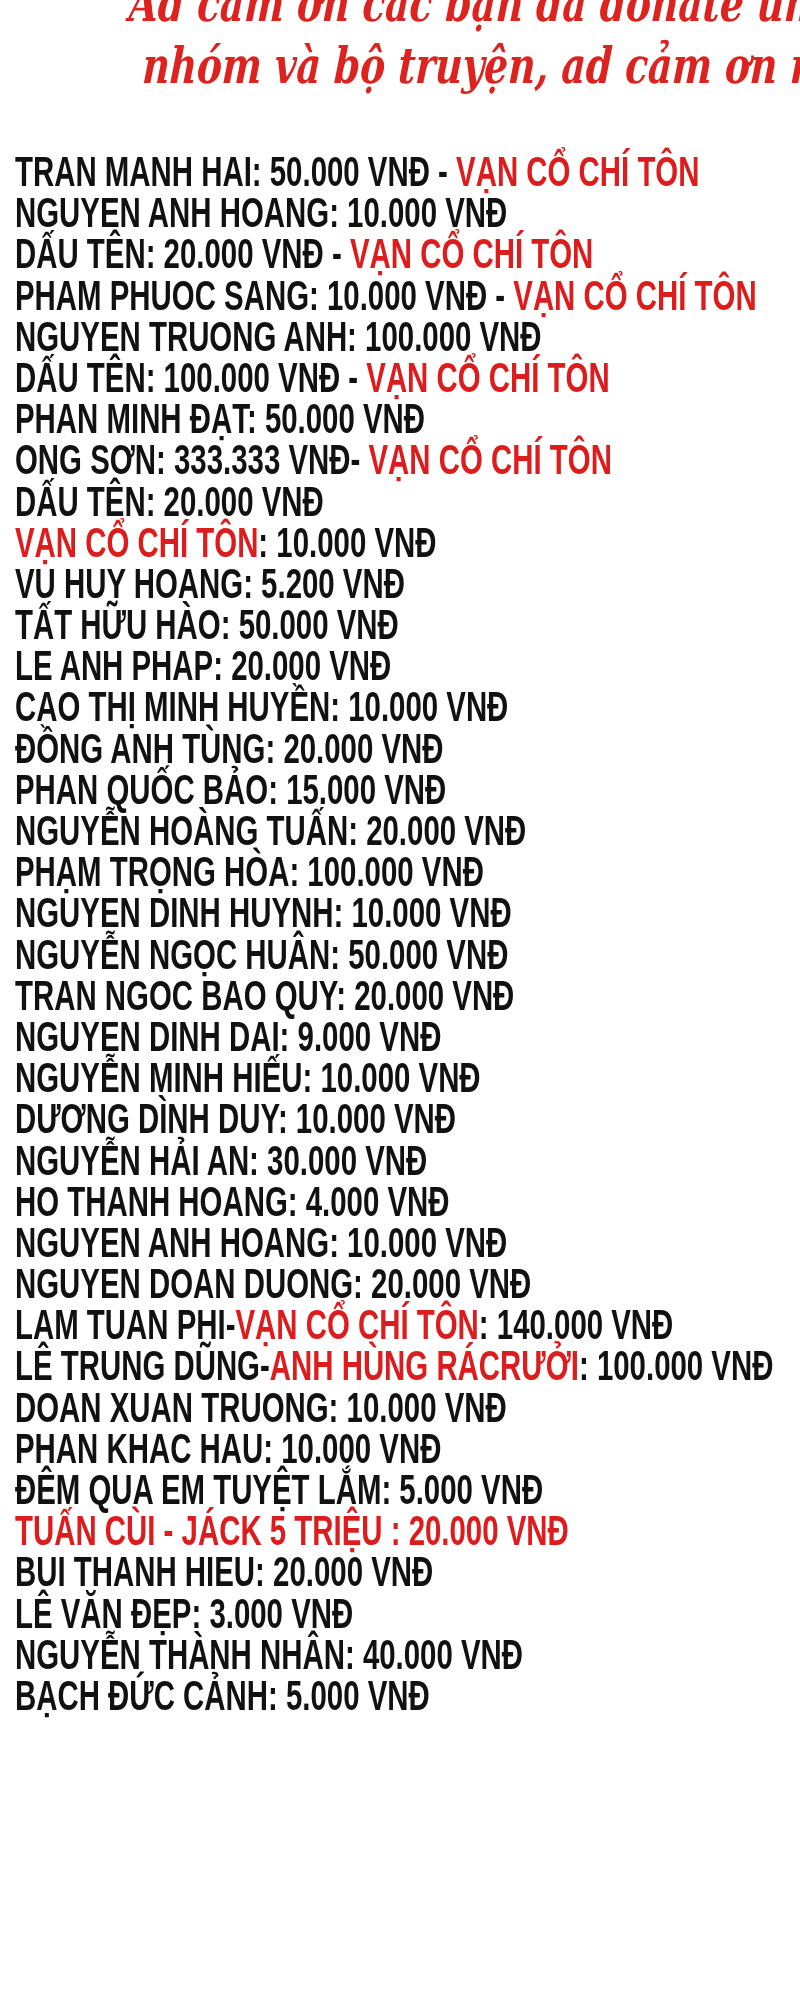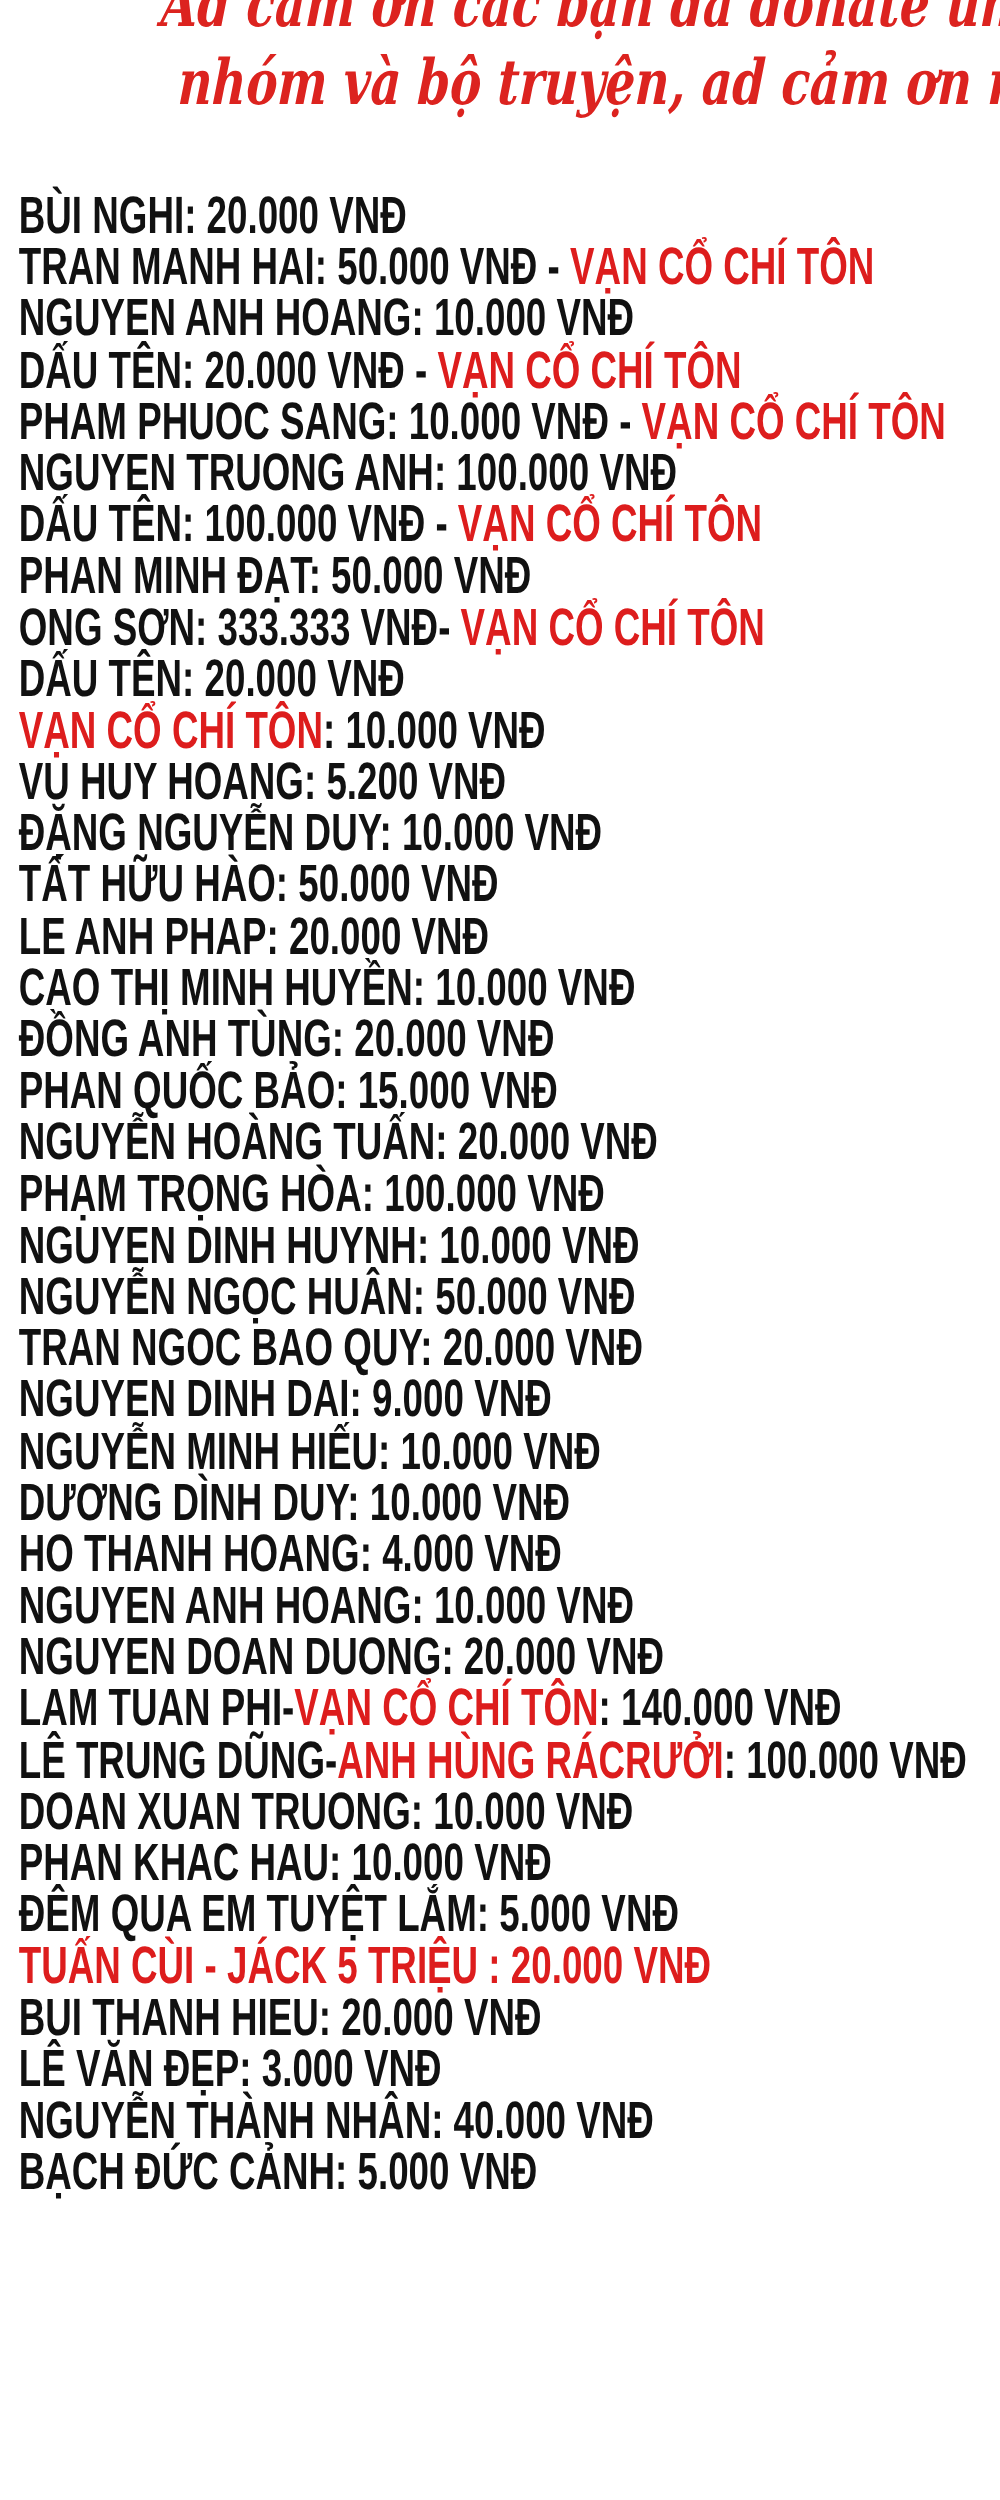--- a/index.html
+++ b/index.html
@@ -77,46 +77,45 @@
   <div class="header">
     <div class="header-line">
       <span class="hl-inner">Ad cảm ơn các bạn đã donate ủng hộ</span>
     </div>
     <div class="header-line">
       <span class="hl-inner">nhóm và bộ truyện, ad cảm ơn rất nhiều:</span>
     </div>
   </div>
 
   <div class="list" id="donation-list">
-      <div class="line"><span class="line-inner"><span class="seg k">BÙI NGHI: 20.000 VNĐ</span></span></div>
       <div class="line"><span class="line-inner"><span class="seg k">TRAN MANH HAI: 50.000 VNĐ - </span><span class="seg r">VẠN CỔ CHÍ TÔN</span></span></div>
       <div class="line"><span class="line-inner"><span class="seg k">NGUYEN ANH HOANG: 10.000 VNĐ</span></span></div>
       <div class="line"><span class="line-inner"><span class="seg k">DẤU TÊN: 20.000 VNĐ - </span><span class="seg r">VẠN CỔ CHÍ TÔN</span></span></div>
       <div class="line"><span class="line-inner"><span class="seg k">PHAM PHUOC SANG: 10.000 VNĐ - </span><span class="seg r">VẠN CỔ CHÍ TÔN</span></span></div>
       <div class="line"><span class="line-inner"><span class="seg k">NGUYEN TRUONG ANH: 100.000 VNĐ</span></span></div>
       <div class="line"><span class="line-inner"><span class="seg k">DẤU TÊN: 100.000 VNĐ - </span><span class="seg r">VẠN CỔ CHÍ TÔN</span></span></div>
       <div class="line"><span class="line-inner"><span class="seg k">PHAN MINH ĐẠT: 50.000 VNĐ</span></span></div>
       <div class="line"><span class="line-inner"><span class="seg k">ONG SƠN: 333.333 VNĐ- </span><span class="seg r">VẠN CỔ CHÍ TÔN</span></span></div>
       <div class="line"><span class="line-inner"><span class="seg k">DẤU TÊN: 20.000 VNĐ</span></span></div>
       <div class="line"><span class="line-inner"><span class="seg r">VẠN CỔ CHÍ TÔN</span><span class="seg k">: 10.000 VNĐ</span></span></div>
       <div class="line"><span class="line-inner"><span class="seg k">VU HUY HOANG: 5.200 VNĐ</span></span></div>
-      <div class="line"><span class="line-inner"><span class="seg k">ĐẶNG NGUYỄN DUY: 10.000 VNĐ</span></span></div>
       <div class="line"><span class="line-inner"><span class="seg k">TẤT HỮU HÀO: 50.000 VNĐ</span></span></div>
       <div class="line"><span class="line-inner"><span class="seg k">LE ANH PHAP: 20.000 VNĐ</span></span></div>
       <div class="line"><span class="line-inner"><span class="seg k">CAO THỊ MINH HUYỀN: 10.000 VNĐ</span></span></div>
       <div class="line"><span class="line-inner"><span class="seg k">ĐỒNG ANH TÙNG: 20.000 VNĐ</span></span></div>
       <div class="line"><span class="line-inner"><span class="seg k">PHAN QUỐC BẢO: 15.000 VNĐ</span></span></div>
       <div class="line"><span class="line-inner"><span class="seg k">NGUYỄN HOÀNG TUẤN: 20.000 VNĐ</span></span></div>
       <div class="line"><span class="line-inner"><span class="seg k">PHẠM TRỌNG HÒA: 100.000 VNĐ</span></span></div>
       <div class="line"><span class="line-inner"><span class="seg k">NGUYEN DINH HUYNH: 10.000 VNĐ</span></span></div>
       <div class="line"><span class="line-inner"><span class="seg k">NGUYỄN NGỌC HUÂN: 50.000 VNĐ</span></span></div>
       <div class="line"><span class="line-inner"><span class="seg k">TRAN NGOC BAO QUY: 20.000 VNĐ</span></span></div>
       <div class="line"><span class="line-inner"><span class="seg k">NGUYEN DINH DAI: 9.000 VNĐ</span></span></div>
       <div class="line"><span class="line-inner"><span class="seg k">NGUYỄN MINH HIẾU: 10.000 VNĐ</span></span></div>
       <div class="line"><span class="line-inner"><span class="seg k">DƯƠNG DÌNH DUY: 10.000 VNĐ</span></span></div>
+      <div class="line"><span class="line-inner"><span class="seg k">NGUYỄN HẢI AN: 30.000 VNĐ</span></span></div>
       <div class="line"><span class="line-inner"><span class="seg k">HO THANH HOANG: 4.000 VNĐ</span></span></div>
       <div class="line"><span class="line-inner"><span class="seg k">NGUYEN ANH HOANG: 10.000 VNĐ</span></span></div>
       <div class="line"><span class="line-inner"><span class="seg k">NGUYEN DOAN DUONG: 20.000 VNĐ</span></span></div>
       <div class="line"><span class="line-inner"><span class="seg k">LAM TUAN PHI-</span><span class="seg r">VẠN CỔ CHÍ TÔN</span><span class="seg k">: 140.000 VNĐ</span></span></div>
       <div class="line"><span class="line-inner"><span class="seg k">LÊ TRUNG DŨNG-</span><span class="seg r">ANH HÙNG RÁCRƯỞI</span><span class="seg k">: 100.000 VNĐ</span></span></div>
       <div class="line"><span class="line-inner"><span class="seg k">DOAN XUAN TRUONG: 10.000 VNĐ</span></span></div>
       <div class="line"><span class="line-inner"><span class="seg k">PHAN KHAC HAU: 10.000 VNĐ</span></span></div>
       <div class="line"><span class="line-inner"><span class="seg k">ĐÊM QUA EM TUYỆT LẮM: 5.000 VNĐ</span></span></div>
       <div class="line"><span class="line-inner"><span class="seg r">TUẤN CÙI - JÁCK 5 TRIỆU : 20.000 VNĐ</span></span></div>
       <div class="line"><span class="line-inner"><span class="seg k">BUI THANH HIEU: 20.000 VNĐ</span></span></div>

